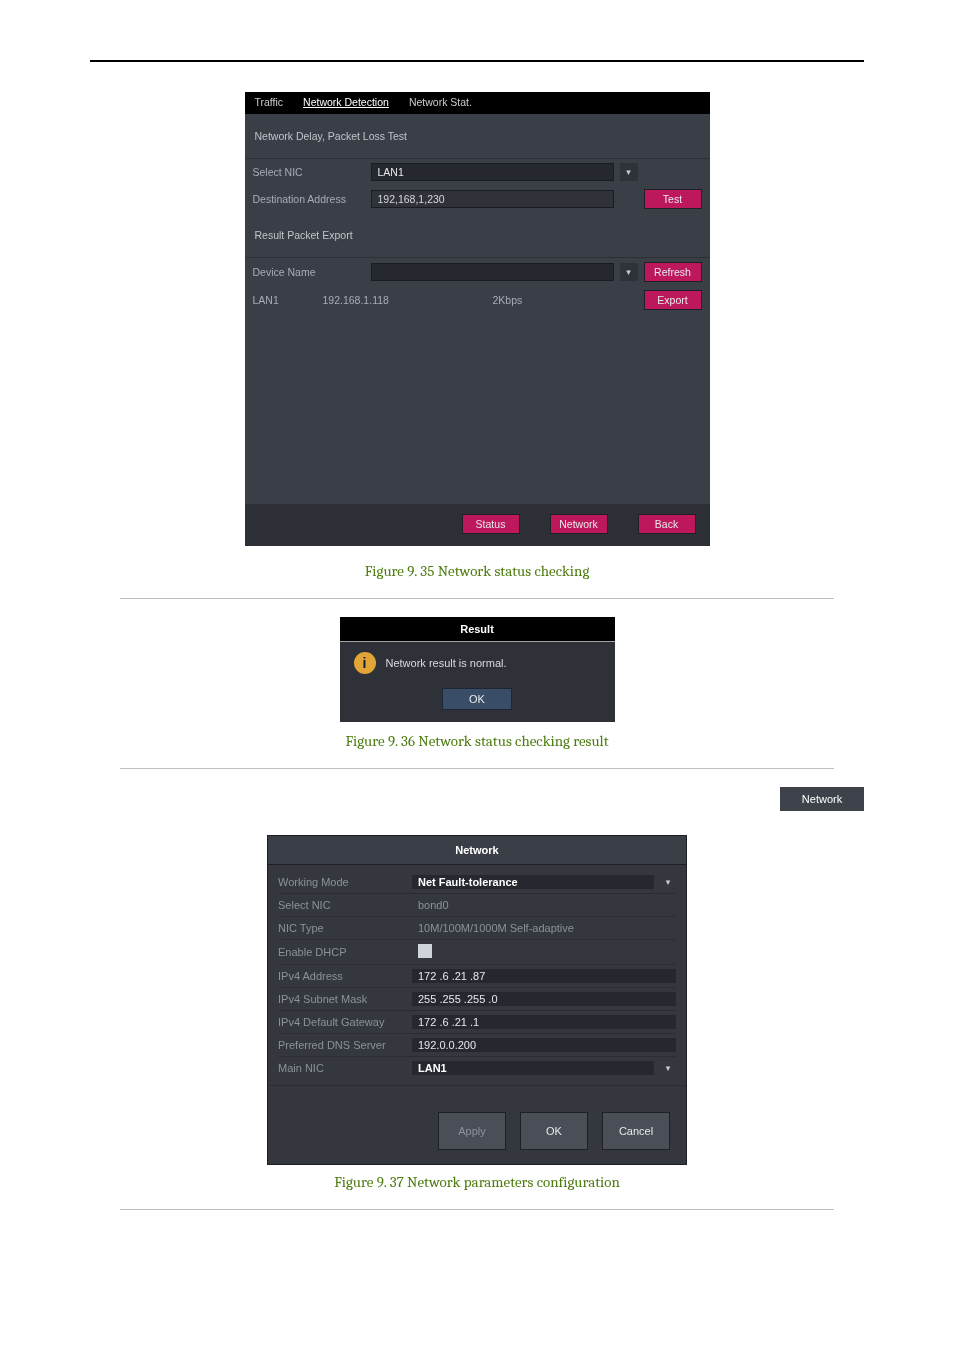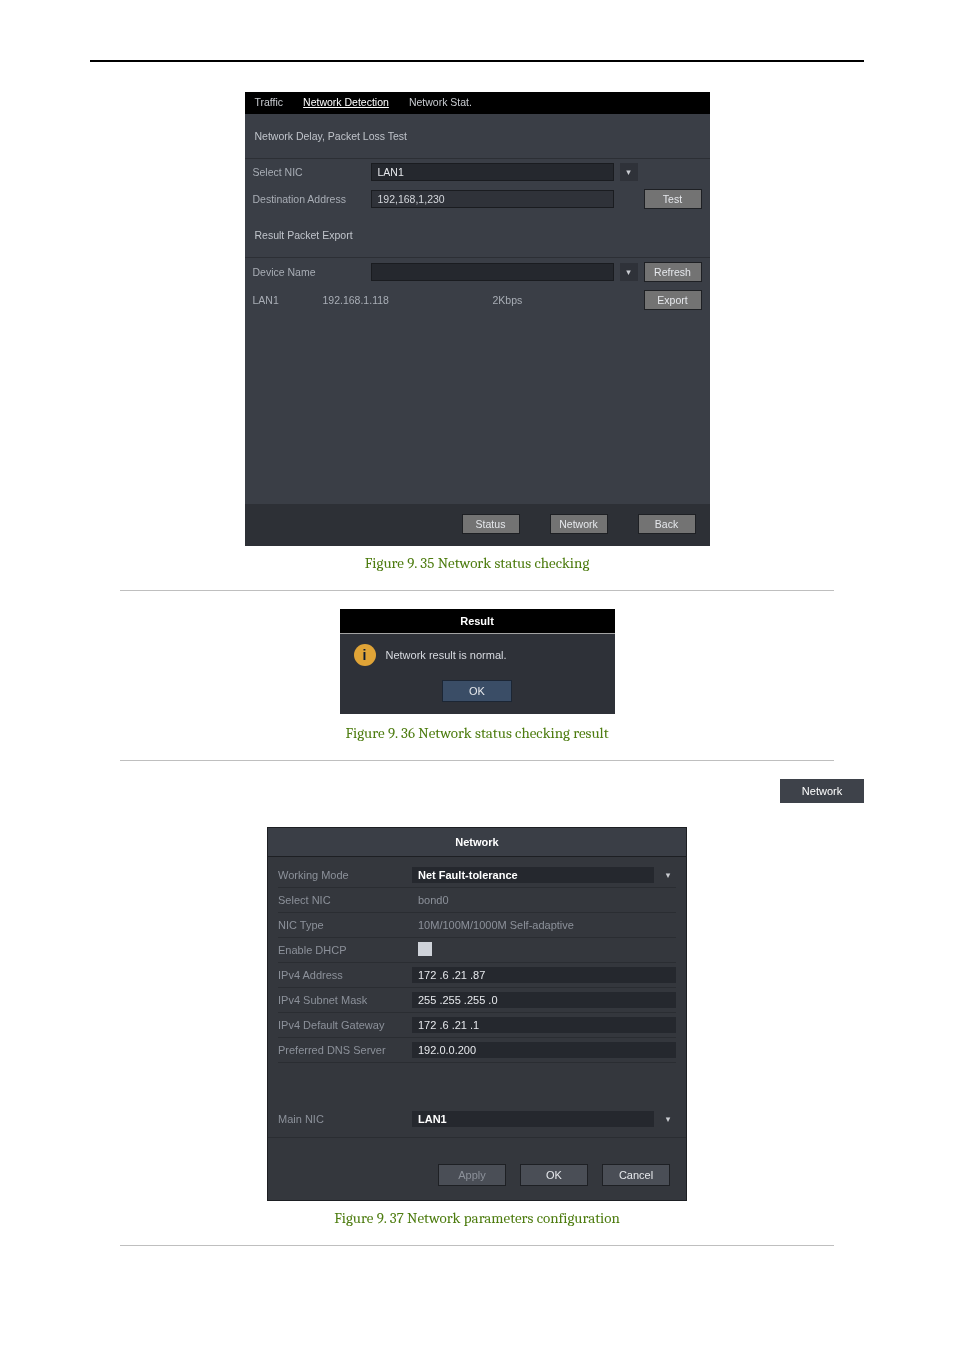--- a/index.html
+++ b/index.html
@@ -15,21 +15,21 @@
     margin: 0 90px 30px 90px;
   }
   .page-rule-light {
     border-top: 1px solid #bfbfbf;
     margin: 18px 120px;
   }
 
   
   .panel1 {
     width: 465px;
-    margin: 0 auto 8px auto;
+    margin: 0 auto 16px auto;
     background: #3a3e46;
     color: #a8adb5;
     font-size: 10.5px;
     font-family: Arial, sans-serif;
   }
   .tabs {
     display: flex;
     background: #000;
     height: 22px;
     align-items: stretch;
@@ -68,21 +68,21 @@
     width: 18px;
     height: 18px;
     display: flex;
     align-items: center;
     justify-content: center;
     color: #c9ccd1;
     font-size: 9px;
     background: #2f3239;
   }
   .btn {
-    background: #737373;
+    background: #be185d;
     color: #e6e8ec;
     height: 20px;
     min-width: 58px;
     padding: 0 8px;
     display: inline-flex;
     align-items: center;
     justify-content: center;
     border: 1px solid #1e2024;
     font-size: 10.5px;
   }
@@ -196,28 +196,28 @@
     border-bottom: 1px solid #1d1f23;
   }
   .dialog-body { padding: 6px 10px 6px 10px; }
   .drow {
     display: flex;
     align-items: center;
     padding: 4px 0;
     border-bottom: 1px solid #2a2d32;
     gap: 6px;
   }
-  .drow:last-child { border-bottom: none; margin-top: 44px; }
+  .drow:last-child { border-bottom: none; }
   .dlabel { width: 128px; color: #8c919a; }
   .dval {
     flex: 1;
     background: #25282e;
     color: #e6e8ec;
     height: 14px;
-    padding: 8px 6px;
+    padding: 2px 6px;
     display: flex;
     align-items: center;
   }
   .dval.white { color: #fff; font-weight: bold; }
   .dval.text { background: transparent; color: #8c919a; }
   .checkbox {
     width: 14px;
     height: 14px;
     background: #cfd3da;
     display: inline-block;
@@ -233,21 +233,21 @@
     display: flex;
     justify-content: flex-end;
     gap: 14px;
     padding: 26px 16px 14px 16px;
     border-top: 1px solid #2a2d32;
   }
   .dbtn {
     background: #4a4e56;
     color: #e6e8ec;
     min-width: 68px;
-    height: 22px;
+    height: 38px;
     display: inline-flex;
     align-items: center;
     justify-content: center;
     border: 1px solid #1e2024;
     font-size: 11px;
   }
   .dbtn.disabled { color: #8c919a; }
 </style>
 </head>
 <body>

